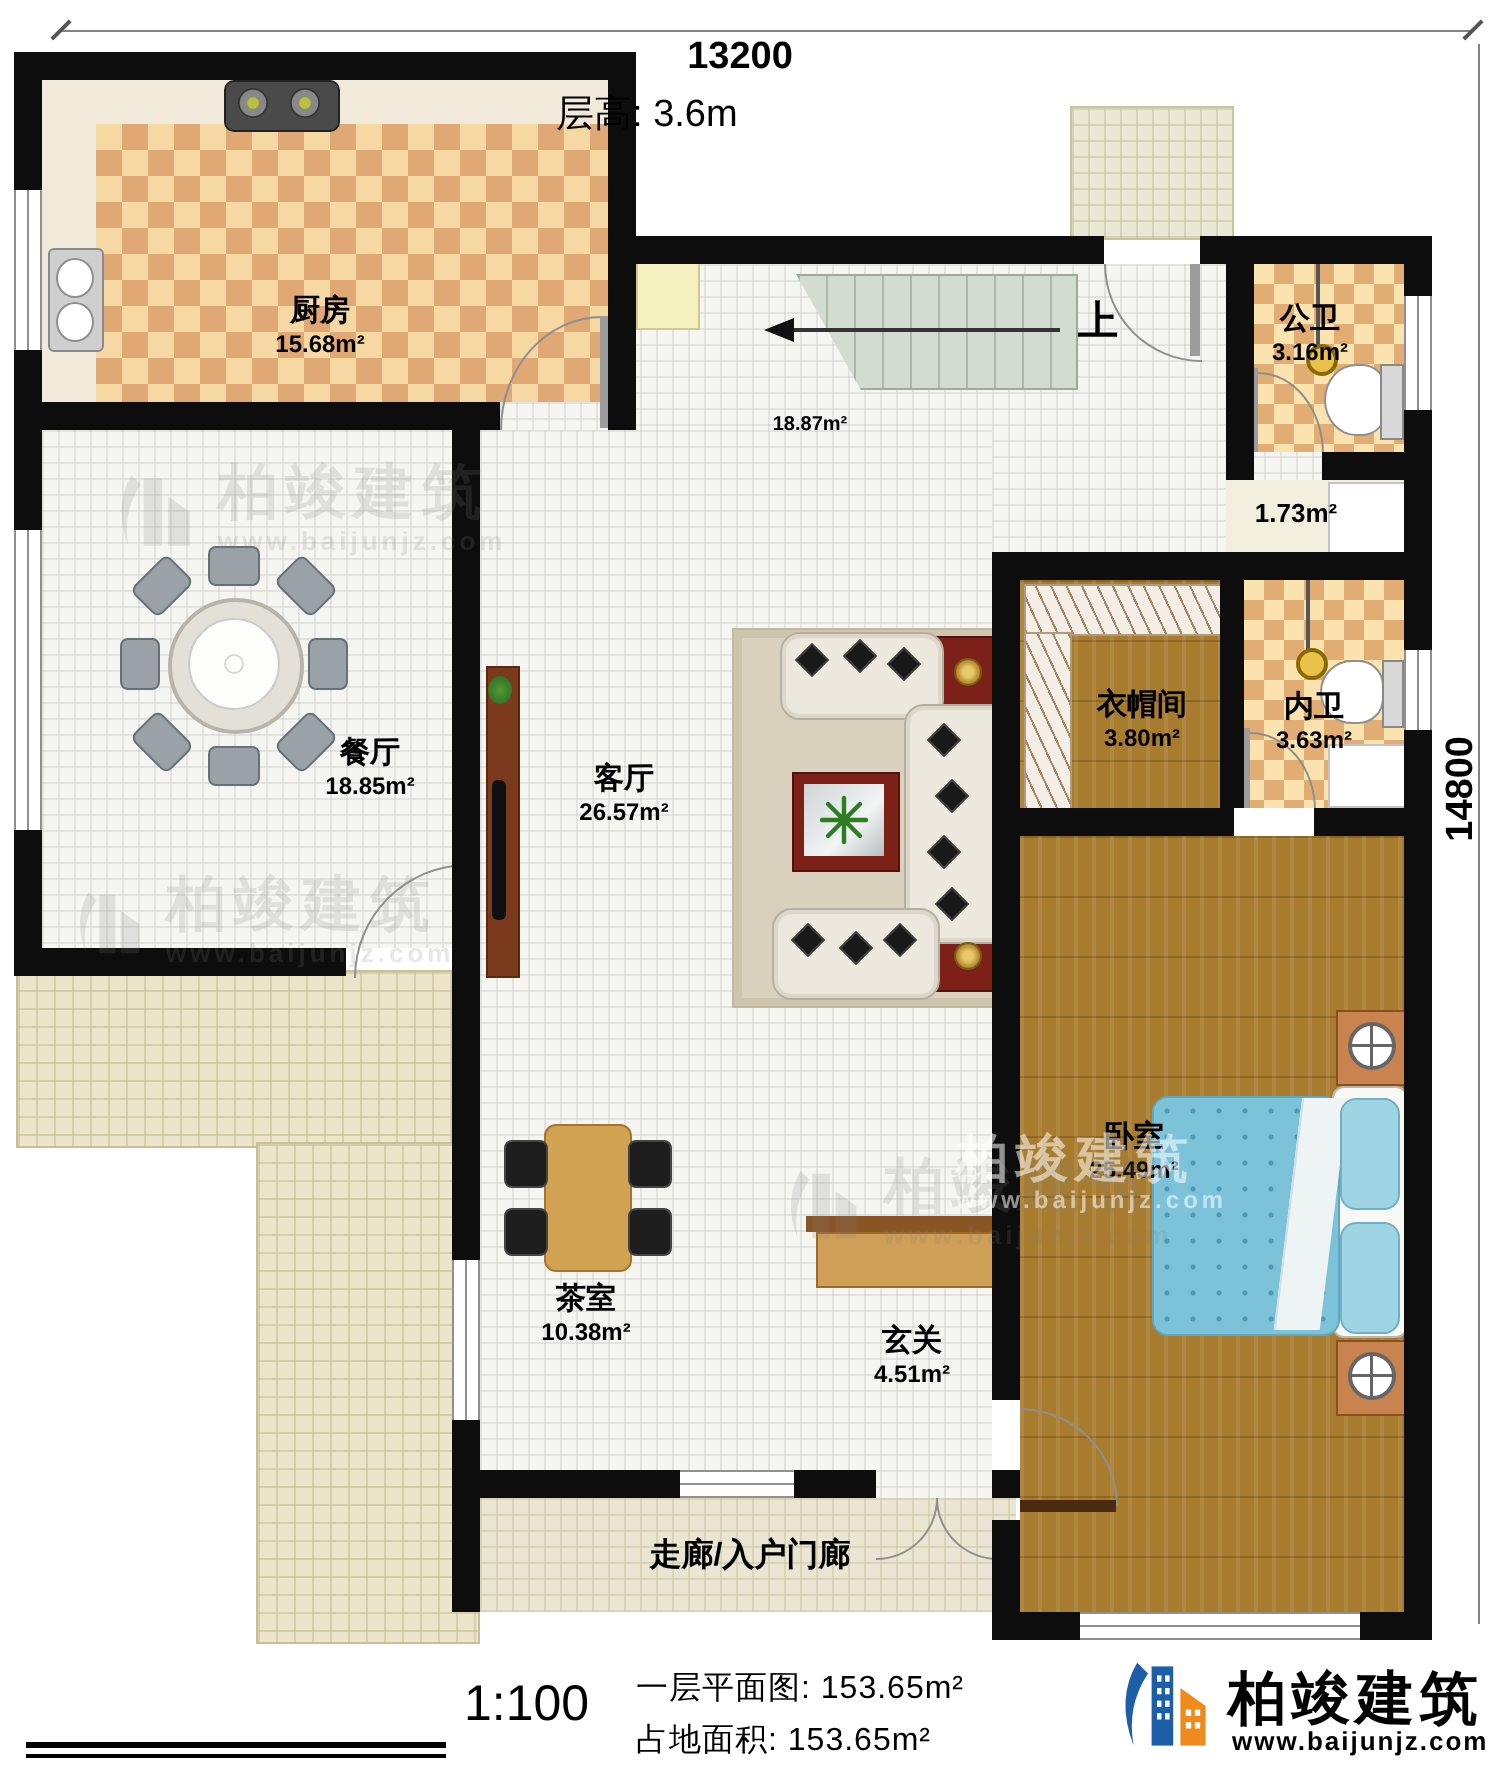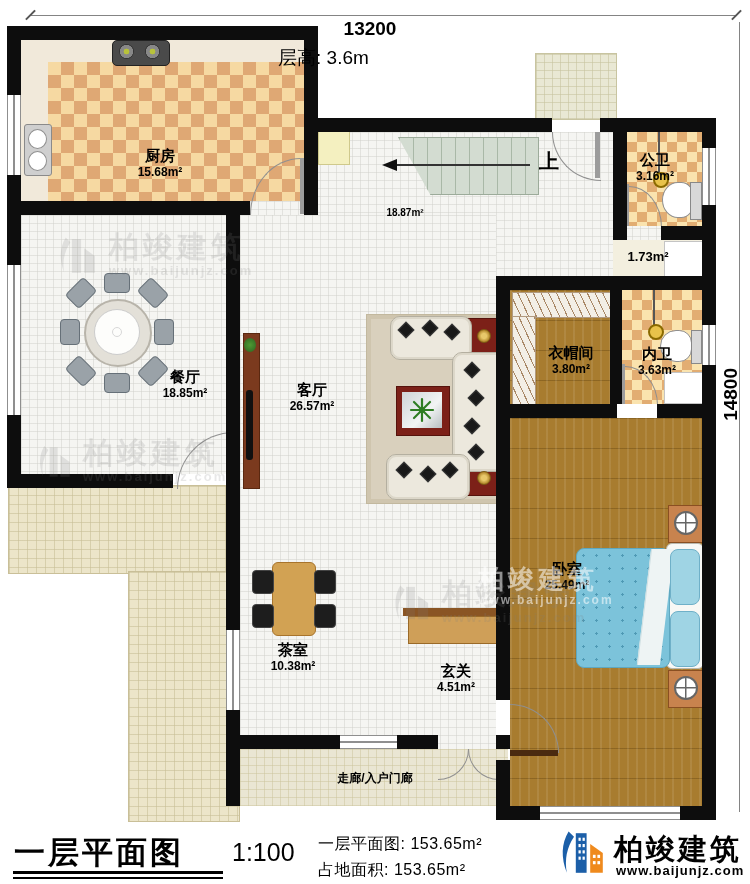--- a/index.html
+++ b/index.html
@@ -278,21 +278,21 @@
   </div>
   <div class="rlabel" style="left:293px;top:657px;">
     <div class="rname">茶室</div>
     <div class="rarea">10.38m²</div>
   </div>
   <div class="rlabel" style="left:456px;top:678px;">
     <div class="rname">玄关</div>
     <div class="rarea">4.51m²</div>
   </div>
   <div class="rlabel" style="left:375px;top:778px;">
-    <div class="rname" style="font-size:12px;">走廊/入户门廊</div>
+    <div class="rname" style="font-size:16px;">走廊/入户门廊</div>
   </div>
 
   <div class="wm wm-gray" style="left:55px;top:230px;">
     <svg width="46" height="52" viewBox="0 0 60 60">
         <path d="M14 6 Q2 26 12 52 Q8 30 20 12 Z" fill="currentColor"></path>
         <rect x="22" y="8" width="12" height="44" fill="currentColor"></rect>
         <path d="M38 20 L52 30 V52 H38 Z" fill="currentColor"></path>
       </svg>
     <div>
         <div class="wm-name">柏竣建筑</div>
@@ -321,21 +321,20 @@
          <div class="wm-url">www.baijunjz.com</div>
       </div>
   </div>
   <div class="wm wm-white" style="left:478px;top:566px;">
     <div>
         <div class="wm-name" style="font-size:26px;">柏竣建筑</div>
          <div class="wm-url" style="font-size:12px;">www.baijunjz.com</div>
       </div>
   </div>
 
-  <div class="ft-title">一层平面图</div>
   <div class="abs" style="left:13px;top:871px;width:210px;height:2.5px;background:#000;z-index:50;"></div>
   <div class="abs" style="left:13px;top:877px;width:210px;height:1.5px;background:#000;z-index:50;"></div>
   <div class="ft-scale">1:100</div>
   <div class="ft-line" style="left:318px;top:834px;">
     <span>一层平面图:</span>
     <span>153.65m²</span>
   </div>
   <div class="ft-line" style="left:318px;top:860px;">
     <span>占地面积:</span>
     <span>153.65m²</span>

